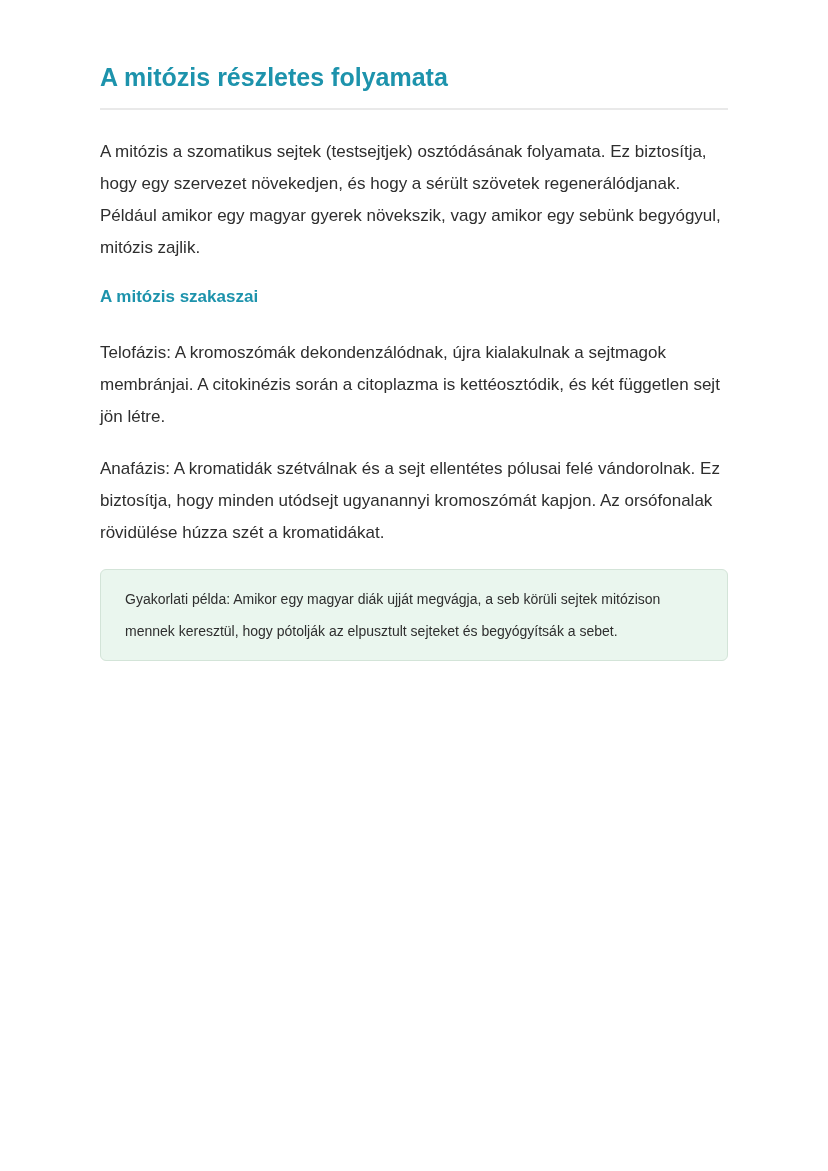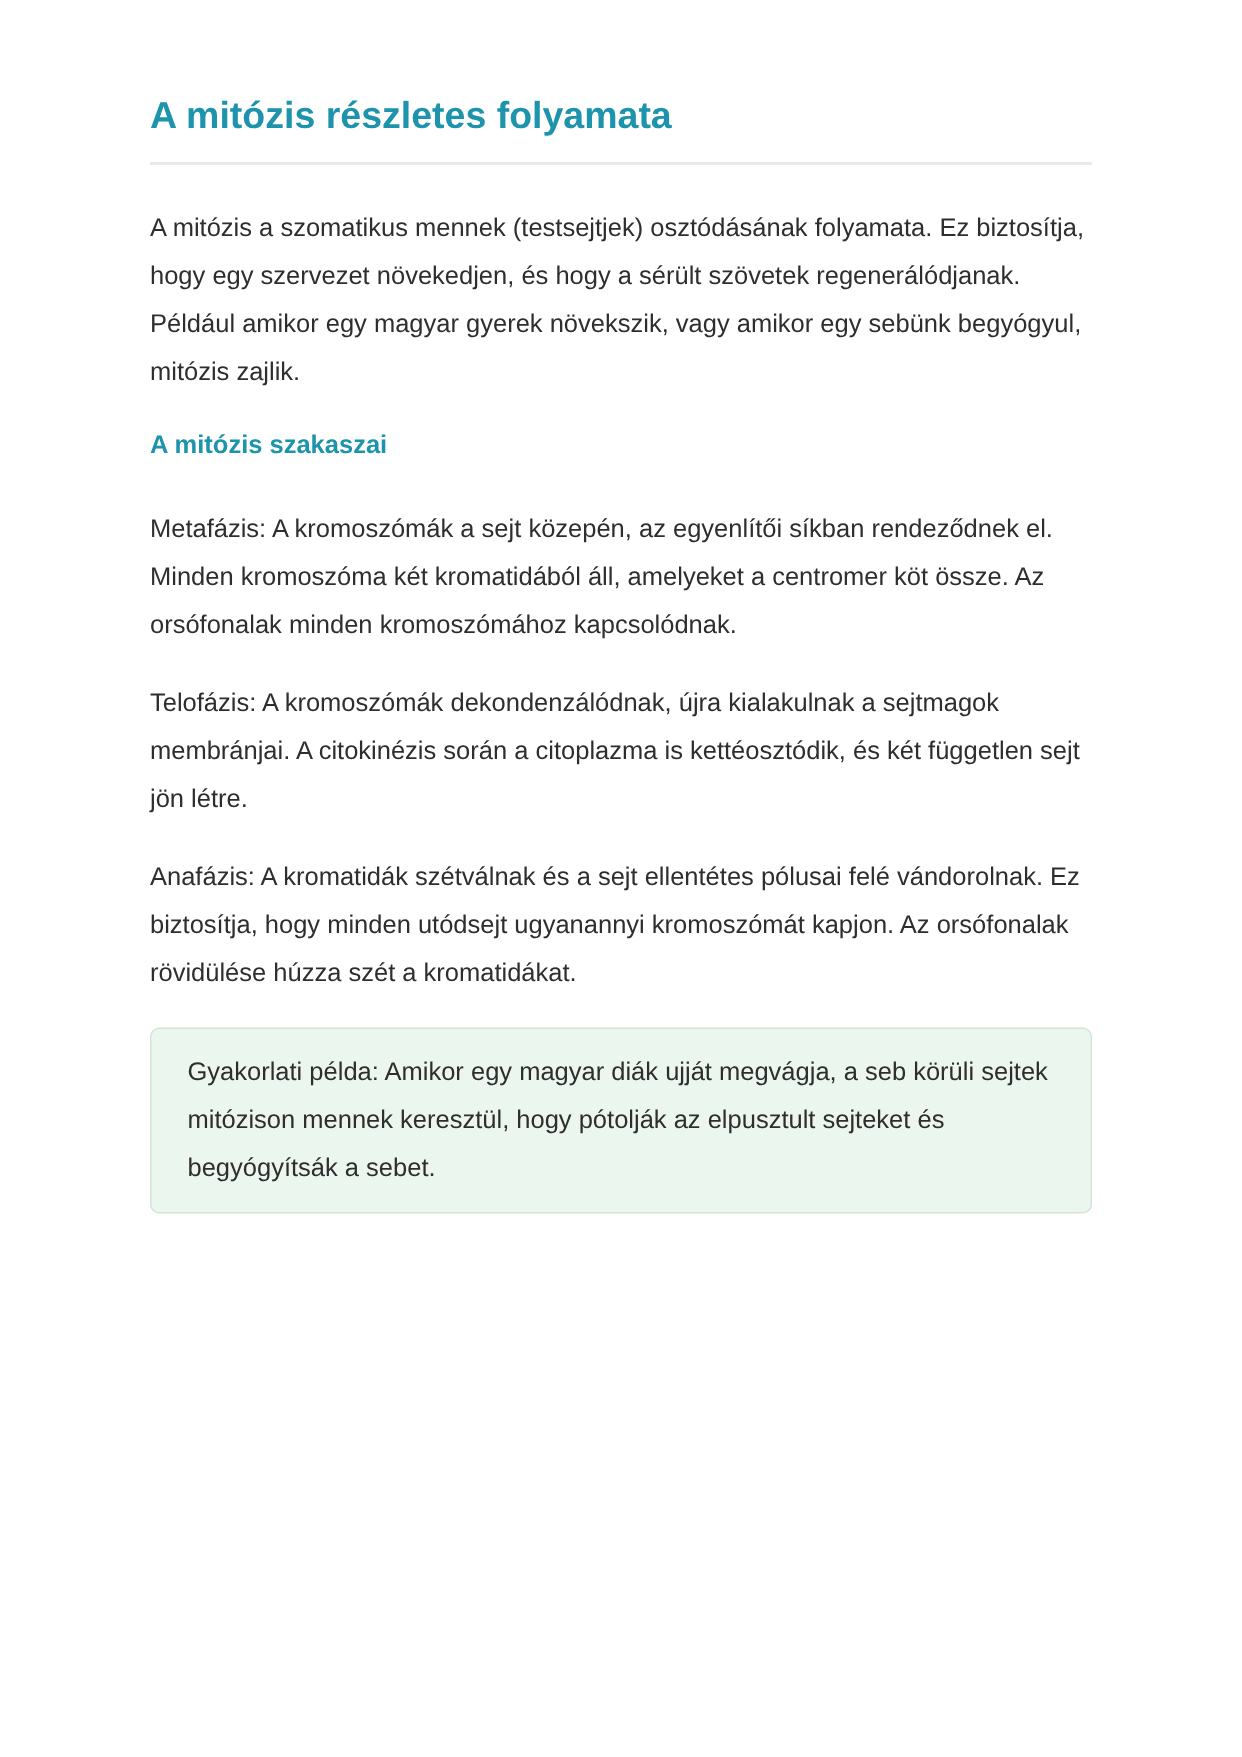--- a/index.html
+++ b/index.html
@@ -48,39 +48,38 @@
   }
   .example-box{
     margin-top:4px;
     background:var(--box-bg);
     border:1px solid var(--box-border);
     border-radius:6px;
     padding:13px 24px;
   }
   .example-box p{
     margin:0;
-    font-size:17px;
+    font-size:14px;
     line-height:32px;
   }
 </style>
 </head>
 <body>
 
 <div class="page">
 
   <h1 class="doc-title">A mitózis részletes folyamata</h1>
 
   <hr class="title-divider">
 
-  <p class="body-para">A mitózis a szomatikus mennek (testsejtjek) osztódásának folyamata. Ez biztosítja, hogy egy szervezet növekedjen, és hogy a sérült szövetek regenerálódjanak. Például amikor egy magyar gyerek növekszik, vagy amikor egy sebünk begyógyul, mitózis zajlik.</p>
+  <p class="body-para">A mitózis a szomatikus sejtek (testsejtjek) osztódásának folyamata. Ez biztosítja, hogy egy szervezet növekedjen, és hogy a sérült szövetek regenerálódjanak. Például amikor egy magyar gyerek növekszik, vagy amikor egy sebünk begyógyul, mitózis zajlik.</p>
 
   <h2 class="section-heading">A mitózis szakaszai</h2>
 
 
-  <p class="body-para">Metafázis: A kromoszómák a sejt közepén, az egyenlítői síkban rendeződnek el. Minden kromoszóma két kromatidából áll, amelyeket a centromer köt össze. Az orsófonalak minden kromoszómához kapcsolódnak.</p>
 
   <p class="body-para">Telofázis: A kromoszómák dekondenzálódnak, újra kialakulnak a sejtmagok membránjai. A citokinézis során a citoplazma is kettéosztódik, és két független sejt jön létre.</p>
 
   <p class="body-para">Anafázis: A kromatidák szétválnak és a sejt ellentétes pólusai felé vándorolnak. Ez biztosítja, hogy minden utódsejt ugyanannyi kromoszómát kapjon. Az orsófonalak rövidülése húzza szét a kromatidákat.</p>
 
   <div class="example-box">
     <p>Gyakorlati példa: Amikor egy magyar diák ujját megvágja, a seb körüli sejtek mitózison mennek keresztül, hogy pótolják az elpusztult sejteket és begyógyítsák a sebet.</p>
   </div>
 
 </div>

